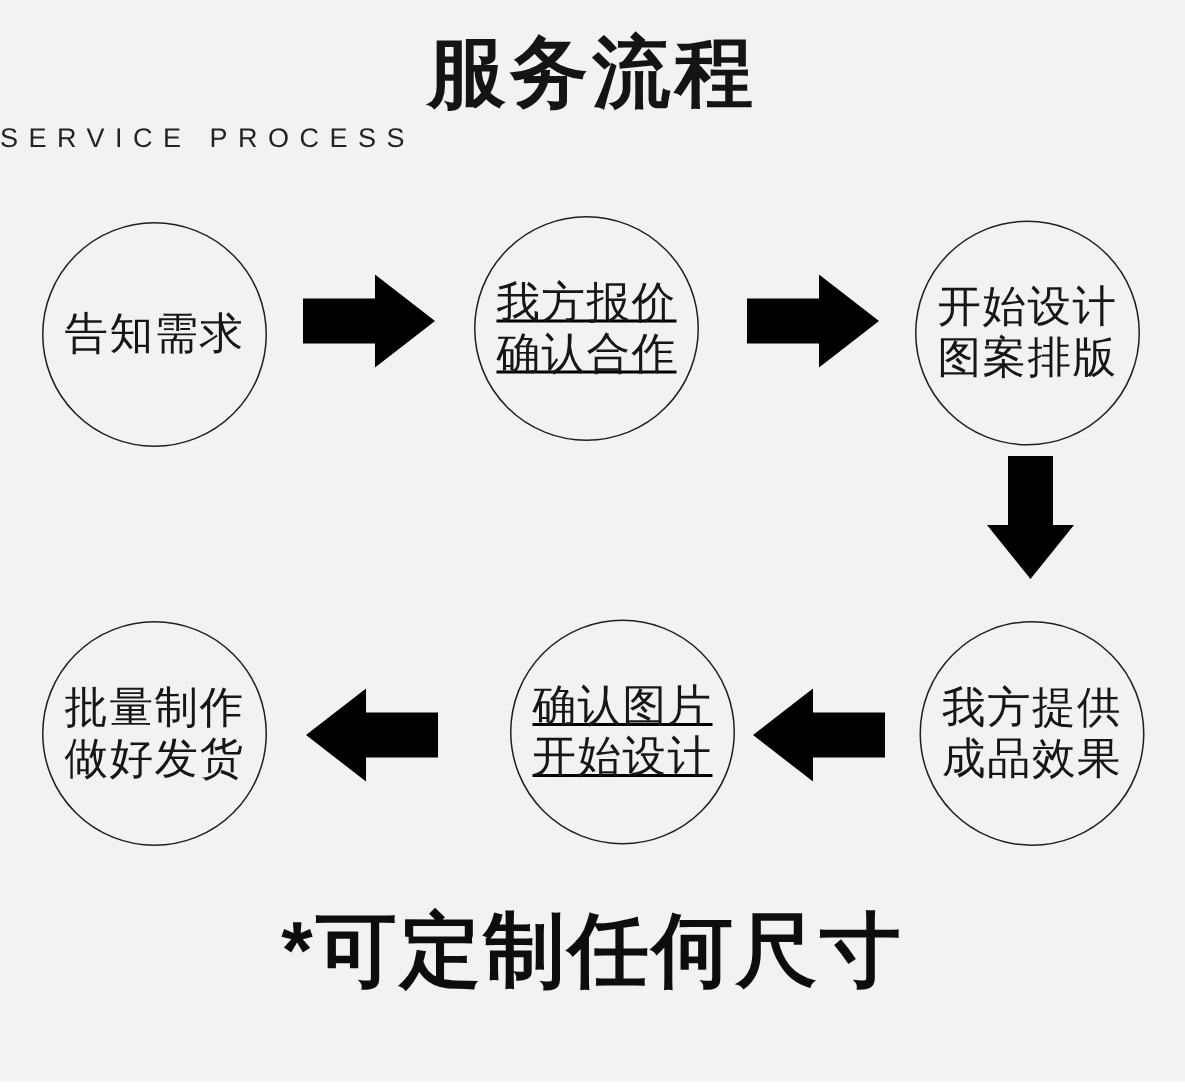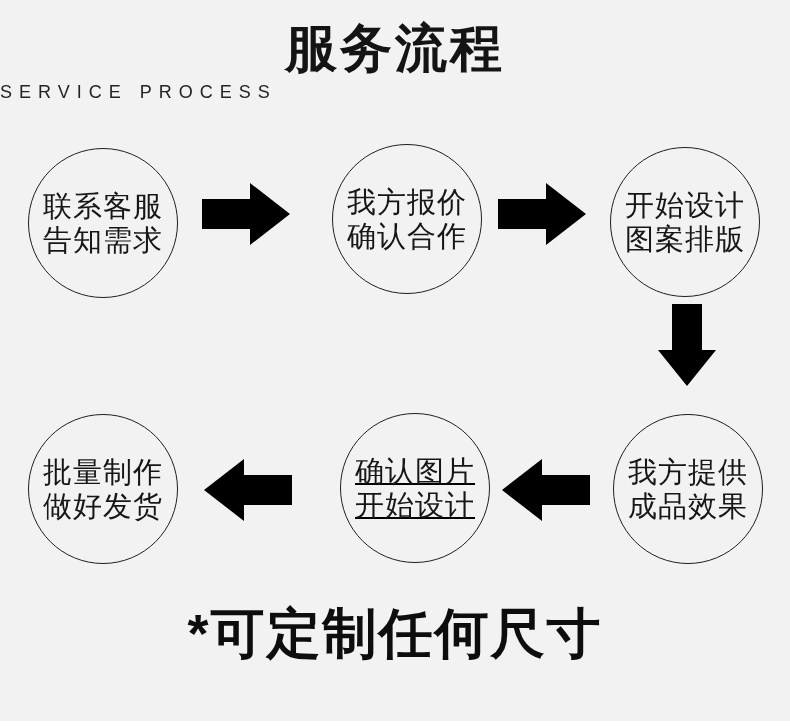--- a/index.html
+++ b/index.html
@@ -69,41 +69,40 @@
     color:#0d0d0d;
   }
   .bottom-strip{
     position:absolute;
     left:0; bottom:0;
     width:790px; height:5px;
     background:#ffffff;
   }
   
   #circle-1{left:28px;  top:148px;}
-  #circle-2{left:332px; top:144px;}
+  #circle-2{left:316px; top:144px;text-decoration:underline;}
   #circle-3{left:610px; top:147px;}
   #circle-4{left:613px; top:414px;}
   #circle-5{left:340px; top:413px;text-decoration:underline;}
   #circle-6{left:28px;  top:414px;}
   #arrow-right-1{left:202px; top:183px;}
   #arrow-right-2{left:498px; top:183px;}
   #arrow-down-1 {left:658px; top:304px;}
   #arrow-left-1 {left:502px; top:459px;}
   #arrow-left-2 {left:204px; top:459px;}
 </style>
 </head>
 <body>
 
 <div class="page">
 
   <div class="title">服务流程</div>
   <div class="subtitle">SERVICE PROCESS</div>
 
   <div class="step-circle" id="circle-1">
-    <span class="step-line">联系客服</span>
     <span class="step-line">告知需求</span>
   </div>
 
   <span class="arrow" id="arrow-right-1">
     <svg width="88" height="62" viewBox="0 0 88 62" aria-hidden="true">
       <polygon class="arrow-fill" points="0,16 48,16 48,0 88,31 48,62 48,46 0,46"></polygon>
     </svg>
   </span>
 
   <div class="step-circle" id="circle-2">

